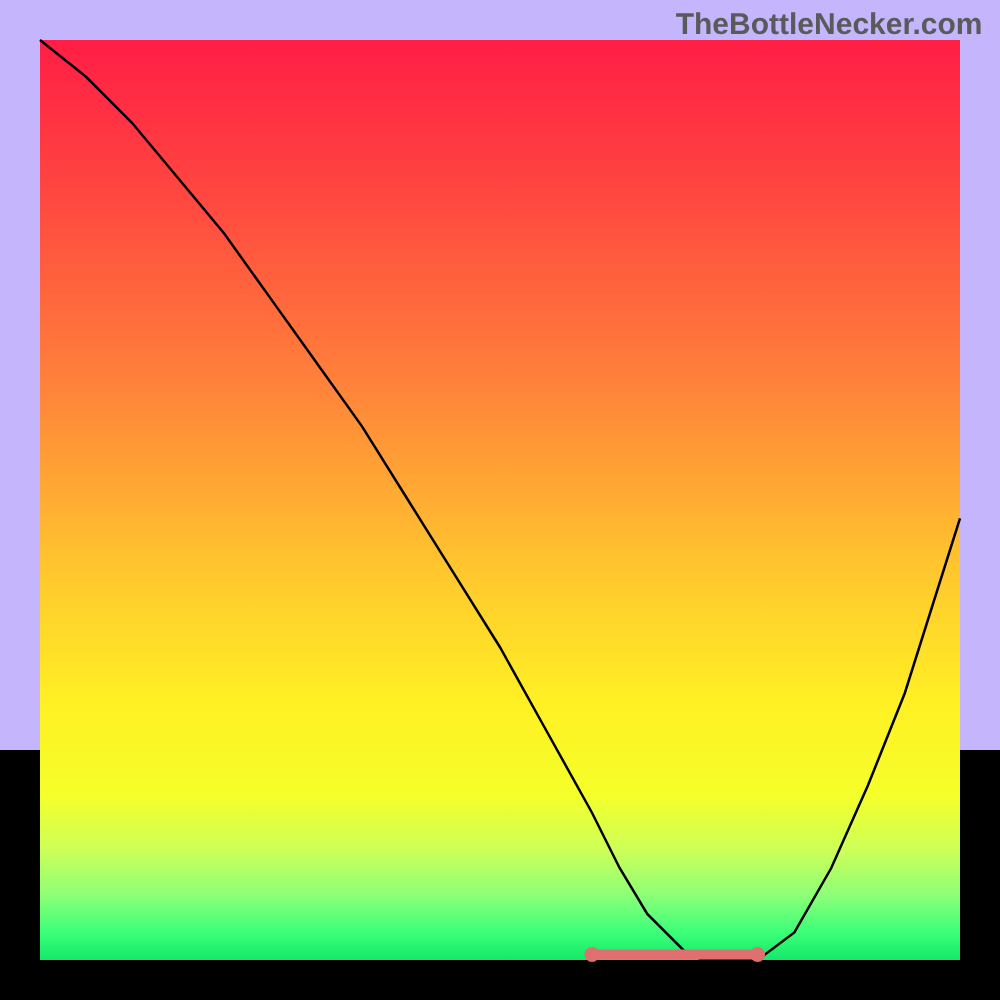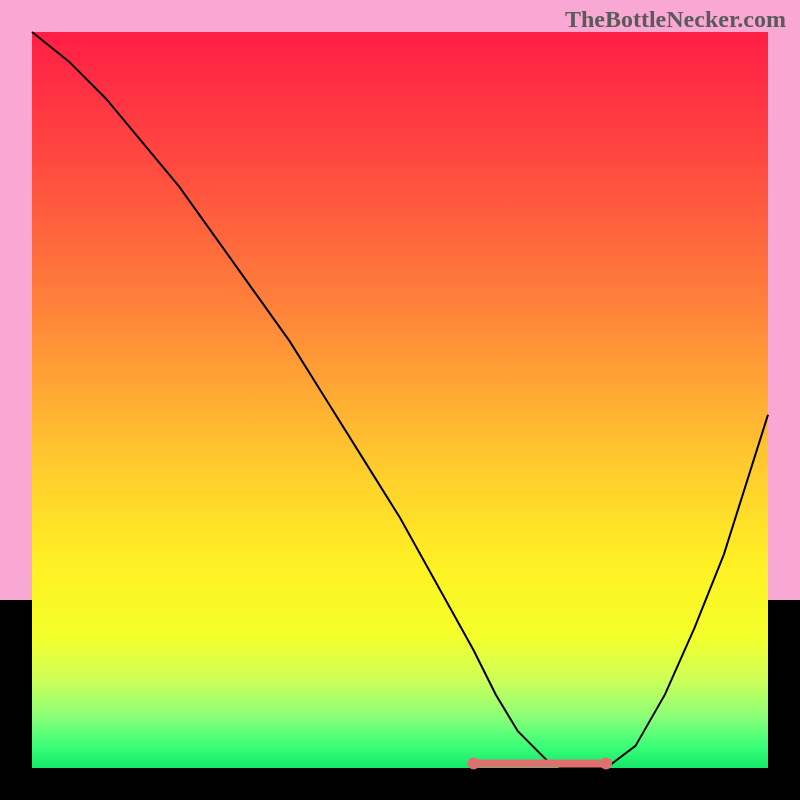--- a/index.html
+++ b/index.html
@@ -7,22 +7,21 @@
     padding: 0;
     width: 800px;
     height: 800px;
     background: #000;
     font-family: Arial, sans-serif;
   }
   .container {
     position: relative;
     width: 800px;
     height: 600px;
-    background: #f9a8d4;
-    font-family: Liberation Serif, serif;
+    background: #c4b5fd;
   }
   .watermark {
     position: absolute;
     top: 6px;
     right: 14px;
     color: #5a5a5a;
     font-size: 24px;
     font-weight: bold;
     z-index: 10;
   }

